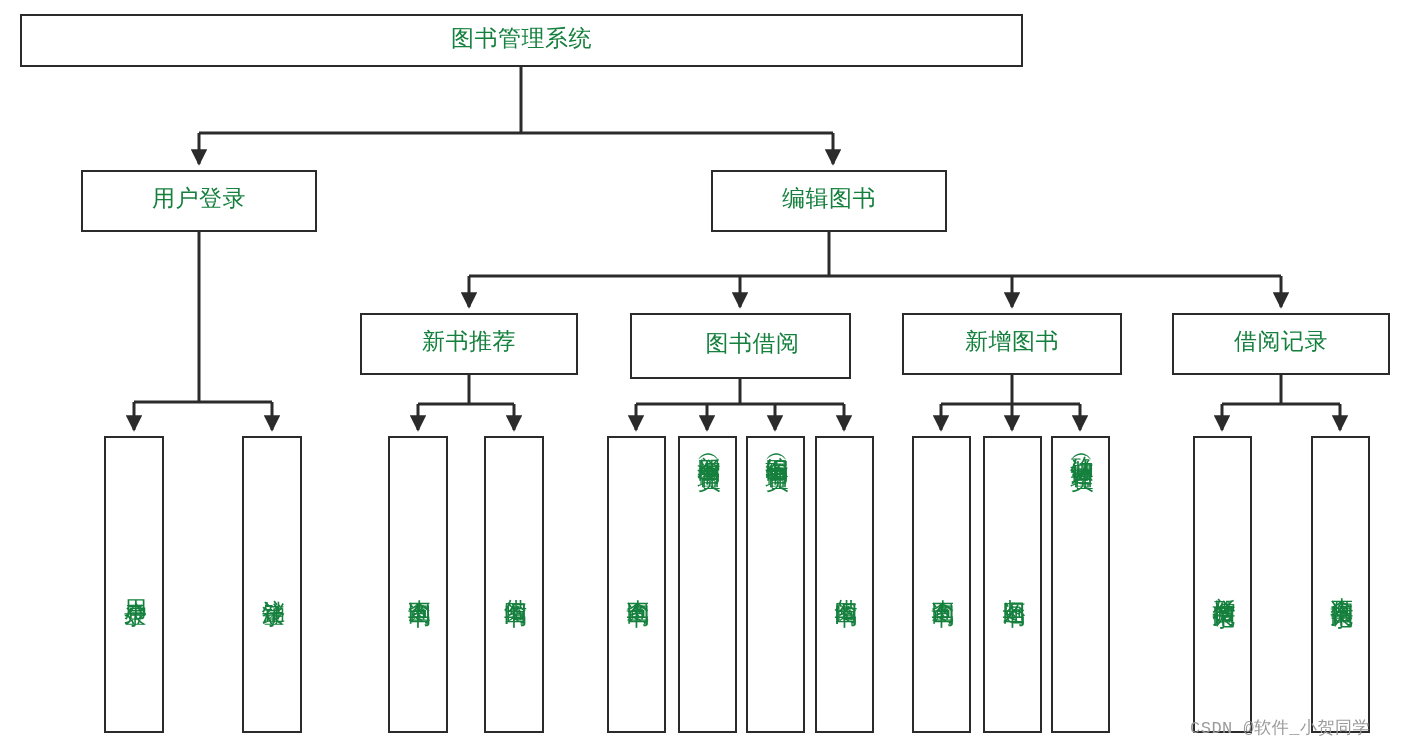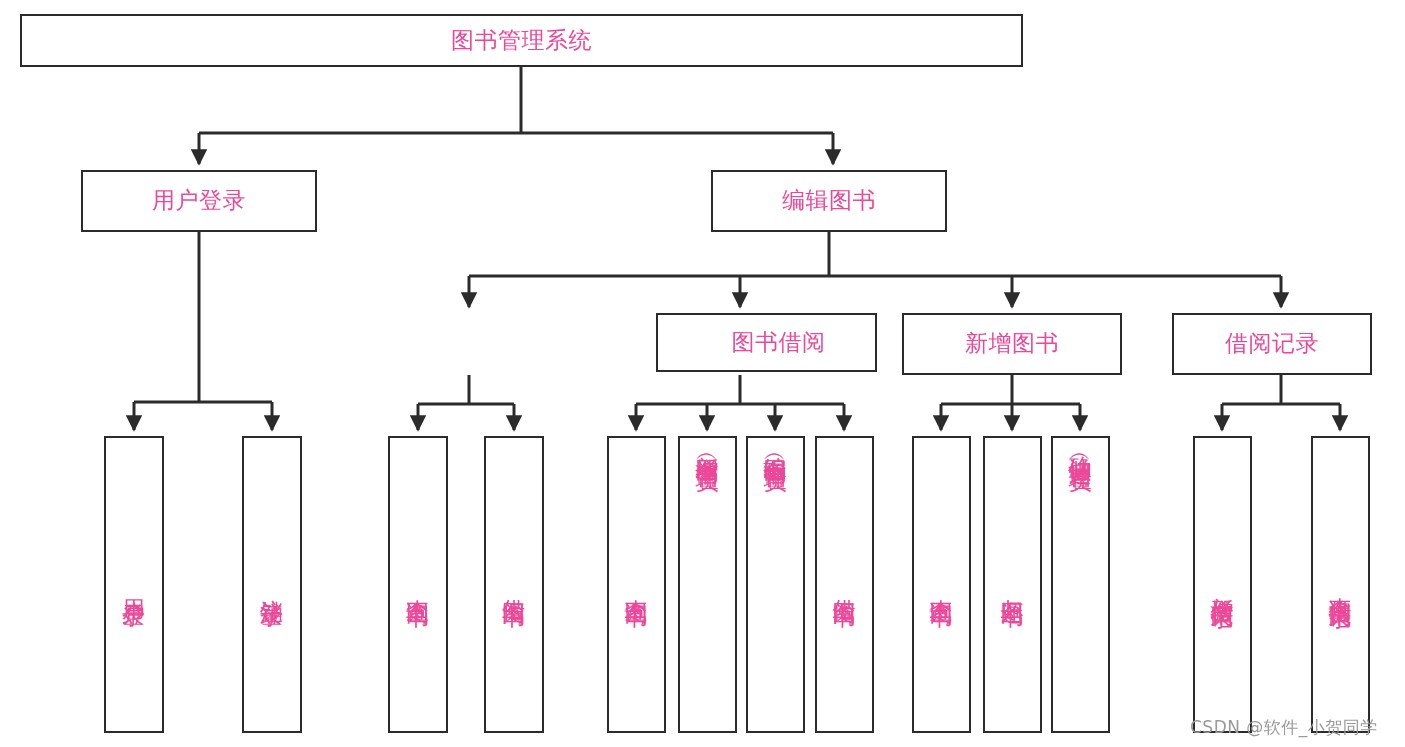--- a/index.html
+++ b/index.html
@@ -25,21 +25,22 @@
     height: 747px;
   }
   .node {
     position: absolute;
     box-sizing: border-box;
     border: 2px solid #2b2b2b;
     background: #ffffff;
     display: flex;
     align-items: center;
     justify-content: center;
-    color: #ec4899;
+    color: #15803d;
+    font-family: Liberation Mono, monospace;
   }
   .node .label {
     display: block;
     text-align: center;
     line-height: 1.12;
   }
   .node.horiz .label {
     font-size: 23px;
     letter-spacing: 0.5px;
     white-space: nowrap;
@@ -127,27 +128,30 @@
     <span class="label">图书管理系统</span>
   </div>
 
   <div class="node horiz" style="left:81px; top:170px; width:236px; height:62px;">
     <span class="label">用户登录</span>
   </div>
   <div class="node horiz" style="left:711px; top:170px; width:236px; height:62px;">
     <span class="label">编辑图书</span>
   </div>
 
-  <div class="node horiz" style="left:656px; top:313px; width:221px; height:59px;padding-left:24px;">
+  <div class="node horiz" style="left:360px; top:313px; width:218px; height:62px;">
+    <span class="label">新书推荐</span>
+  </div>
+  <div class="node horiz" style="left:630px; top:313px; width:221px; height:66px;padding-left:24px;">
     <span class="label">图书借阅</span>
   </div>
   <div class="node horiz" style="left:902px; top:313px; width:220px; height:62px;">
     <span class="label">新增图书</span>
   </div>
-  <div class="node horiz" style="left:1172px; top:313px; width:200px; height:62px;">
+  <div class="node horiz" style="left:1172px; top:313px; width:218px; height:62px;">
     <span class="label">借阅记录</span>
   </div>
 
   <div class="node vert center-text" style="left:104px; top:436px; width:60px; height:297px;">
     <span class="label">用户登录</span>
   </div>
   <div class="node vert center-text" style="left:242px; top:436px; width:60px; height:297px;">
     <span class="label">注销登录</span>
   </div>
   <div class="node vert center-text" style="left:388px; top:436px; width:60px; height:297px;">
@@ -177,15 +181,15 @@
   <div class="node vert" style="left:1051px; top:436px; width:59px; height:297px;">
     <span class="label">确认归还（管理员）</span>
   </div>
   <div class="node vert center-text" style="left:1193px; top:436px; width:59px; height:297px;">
     <span class="label">新增借阅记录</span>
   </div>
   <div class="node vert center-text" style="left:1311px; top:436px; width:59px; height:297px;">
     <span class="label">查询借阅记录</span>
   </div>
 
-  <div class="watermark" style="left:1190px; top:716px;">CSDN @软件_小贺同学</div>
+  <div class="watermark" style="left:1190px; top:716px;font-family:Liberation Mono, monospace;">CSDN @软件_小贺同学</div>
 
 </div>
 
 </body></html>

